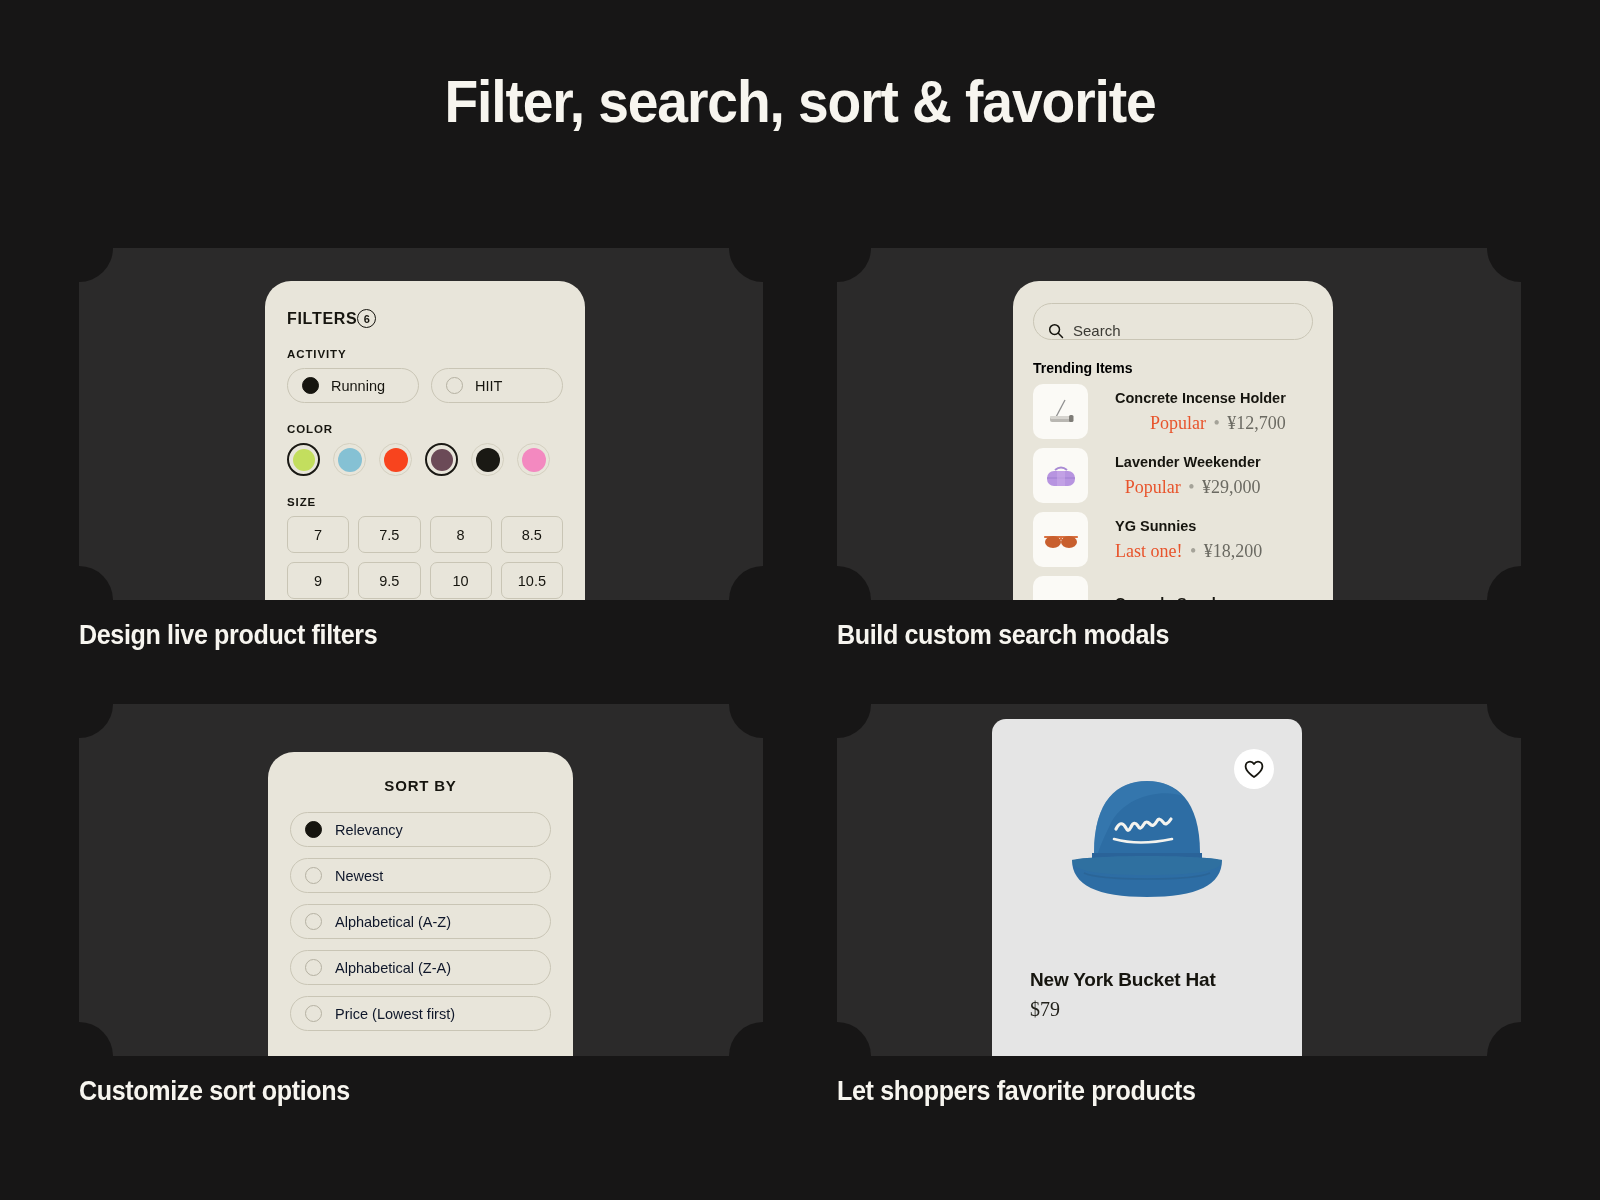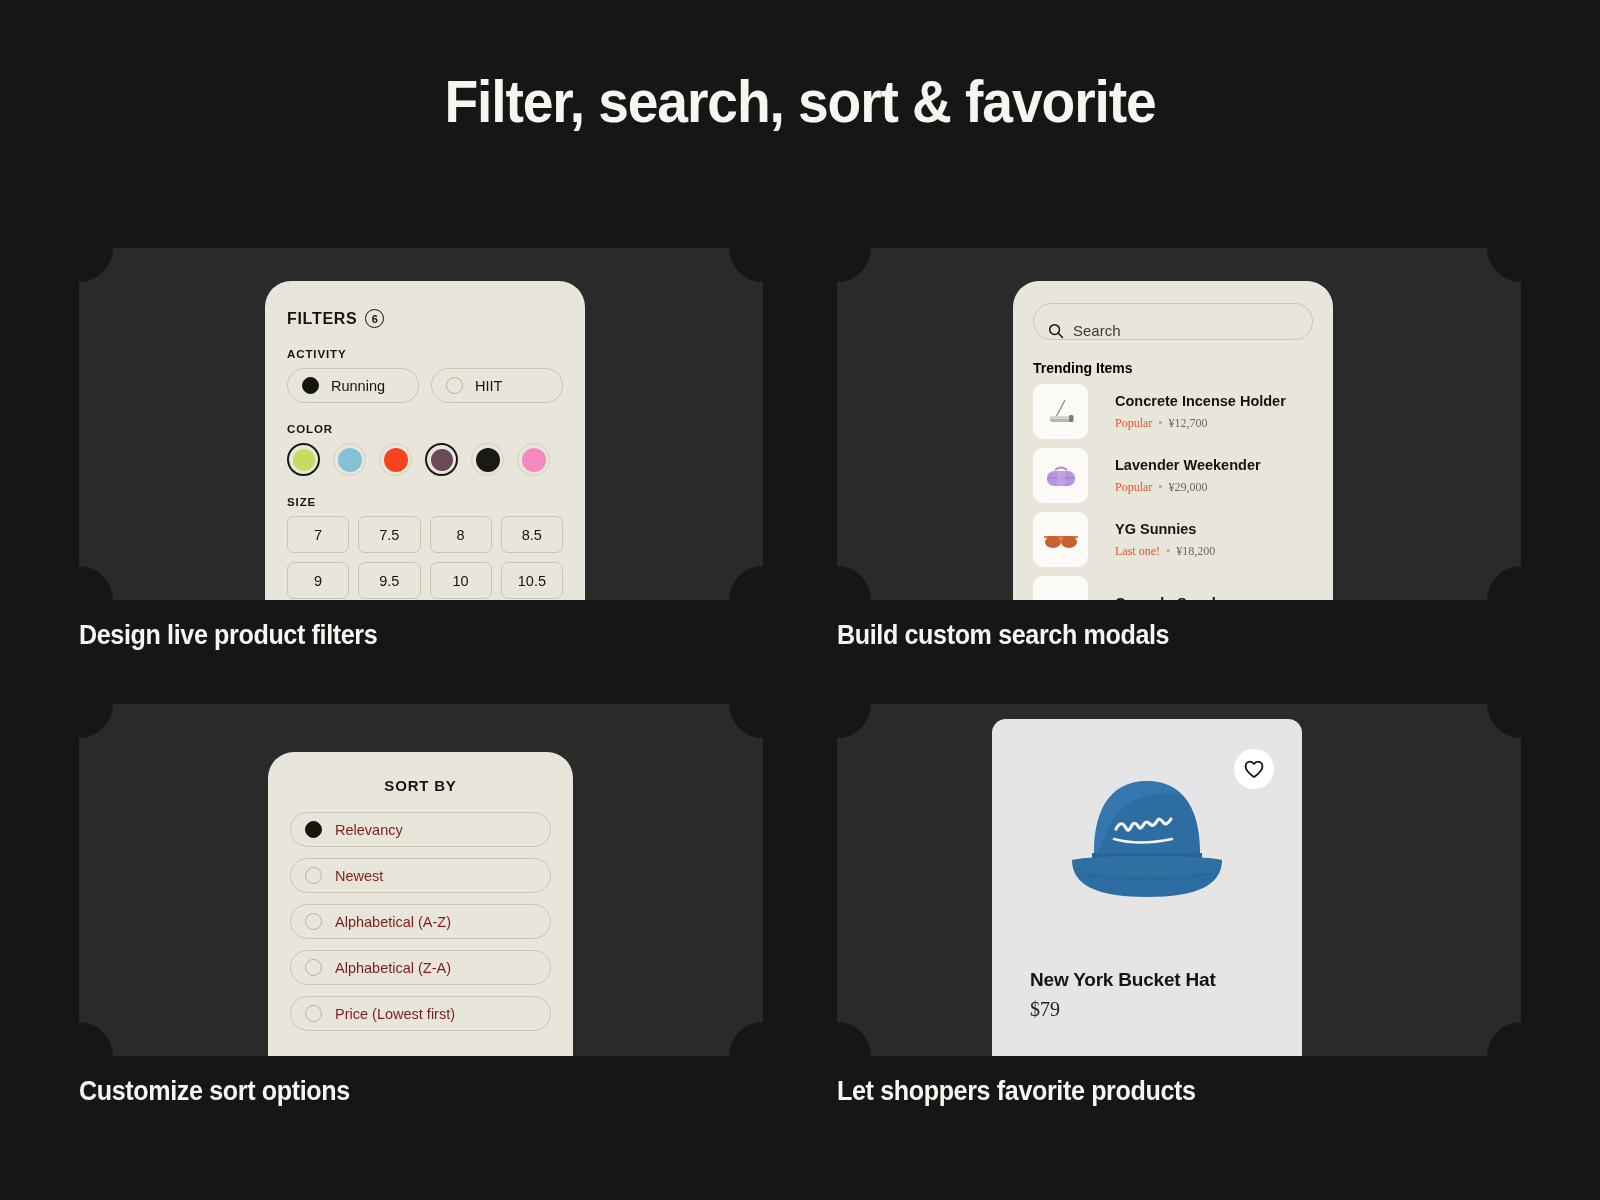--- a/index.html
+++ b/index.html
@@ -87,21 +87,21 @@
     overflow:hidden;
   }
 
   
   .phone-filters {
     left:186px; top:33px;
     width:320px; height:330px;
     padding:28px 22px 0 22px;
   }
   .filters-head {
-    display:flex; align-items:flex-end; gap:8px;
+    display:flex; align-items:flex-end; gap:0;
     font-weight:700; font-size:16px; letter-spacing:0.7px; color:#16150f;
   }
   .badge-circle {
     width:19px; height:19px; border-radius:50%;
     border:1.6px solid #16150f;
     font-size:11px; font-weight:700;
     display:flex; align-items:center; justify-content:center;
     letter-spacing:0;
   }
   .group-label {
@@ -163,41 +163,41 @@
   .item-row { display:flex; align-items:center; gap:27px; margin-bottom:9px; }
   .thumb {
     width:55px; height:55px; border-radius:10px;
     background:#fbfaf6; flex:none;
     display:flex; align-items:center; justify-content:center;
     overflow:hidden;
   }
   .item-name { font-weight:700; font-size:14.5px; color:#16150f; line-height:1.25; }
   .item-meta {
     font-family:"Liberation Serif", serif;
-    font-size:12px; margin-top:6px; color:#6b6a62;
+    font-size:18px; margin-top:6px; color:#6b6a62;text-align:right;
   }
   .item-meta .tag { color:#e8542c; }
   .item-meta .dot { color:#a5a399; margin:0 3px; }
 
   
   .phone-sort {
     left:189px; top:48px;
     width:305px; height:315px;
     padding:25px 22px 0 22px;
   }
   .sort-title {
     text-align:center; font-weight:700; font-size:15px;
     letter-spacing:0.8px; color:#16150f; margin-bottom:18px;
   }
   .sort-opt {
     height:35px; border-radius:18px;
     border:1.2px solid #c9c5b5;
     display:flex; align-items:center; gap:13px;
     padding-left:14px; margin-bottom:11px;
-    font-size:14.5px; color:#7f1d1d;
+    font-size:14.5px; color:#0f172a;
   }
 
   
   .phone-fav {
     left:155px; top:15px;
     width:310px; height:337px;
     padding:0;
     border-radius:14px 14px 0 0;
     background:#e5e5e5;
   }

